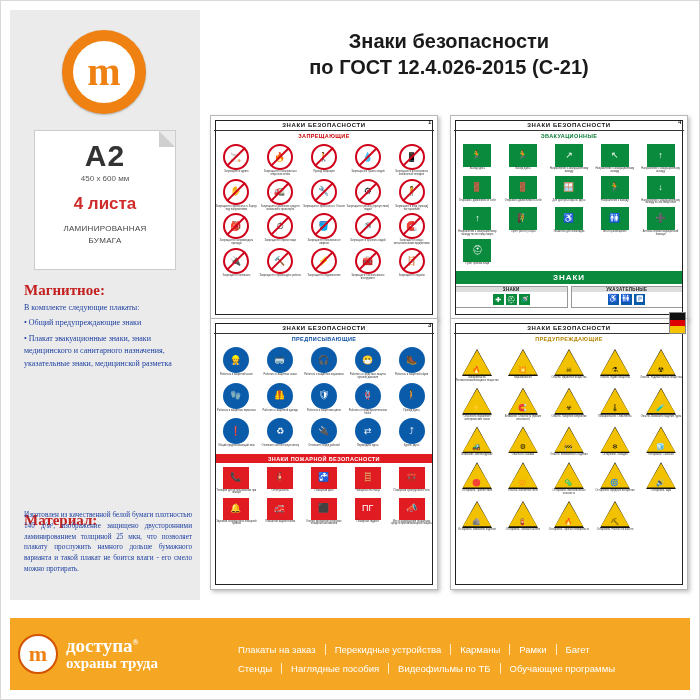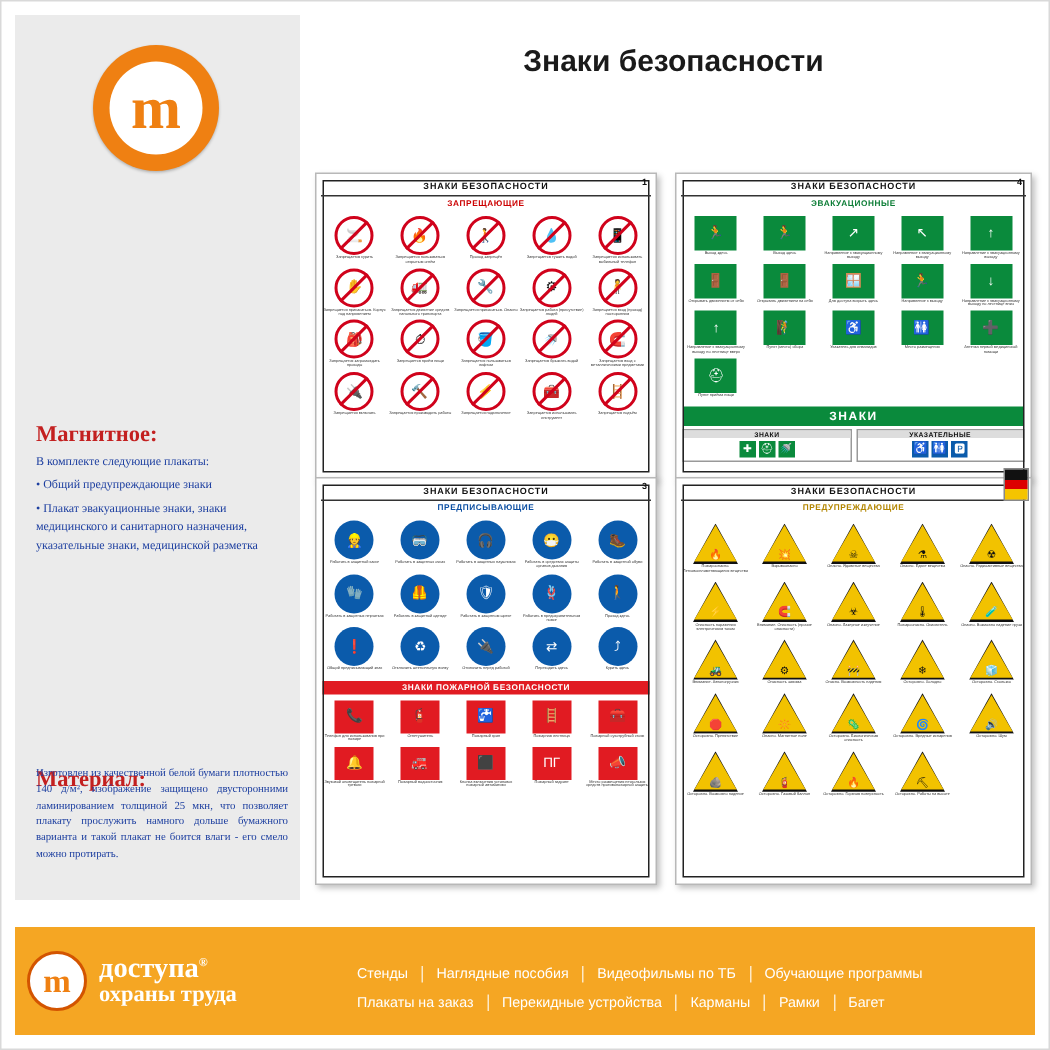--- a/index.html
+++ b/index.html
@@ -217,35 +217,43 @@
 
   <div class="left-panel">
     <div class="logo-wrap">
       <div class="logo-outer">
         <div class="logo-inner">
           <span class="logo-letter">m</span>
         </div>
       </div>
     </div>
 
+    <div class="a2-card">
+      <div class="a2-title">A2</div>
+      <div class="a2-size">450 x 600 мм</div>
+      <div class="a2-sheets">4 листа</div>
+      <div class="a2-mat">ЛАМИНИРОВАННАЯ</div>
+      <div class="a2-mat" style="margin-top:0">БУМАГА</div>
+    </div>
 
     <div class="sec-title" style="top:272px">Магнитное:</div>
     <div class="sec-body" style="top:292px">
       <p>В комплекте следующие плакаты:</p>
       <p>• Общий предупреждающие знаки</p>
       <p>• Плакат эвакуационные знаки, знаки медицинского и санитарного назначения, указательные знаки, медицинской разметка</p>
     </div>
 
     <div class="sec-title" style="top:502px">Материал:</div>
     <div class="mat-body" style="top:500px">Изготовлен из качественной белой бумаги плотностью 140 д/м², изображение защищено двусторонними ламинированием толщиной 25 мкн, что позволяет плакату прослужить намного дольше бумажного варианта и такой плакат не боится влаги - его смело можно протирать.</div>
   </div>
 
   <div class="header">
     <h1>
       <span>Знаки безопасности</span><br>
+      <span>по ГОСТ 12.4.026-2015 (С-21)</span>
     </h1>
   </div>
 
   <div class="poster" style="left:210px; top:115px; width:228px; height:205px;">
     <div class="p-inner"></div>
     <div class="p-head">
       <span>ЗНАКИ БЕЗОПАСНОСТИ</span>
       <span class="p-num">1</span>
     </div>
     <div class="p-sub">ЗАПРЕЩАЮЩИЕ</div>
@@ -888,34 +896,34 @@
   <div class="footer-logo">
     <div class="flogo-circ">
       <span class="flogo-letter">m</span>
     </div>
     <div class="flogo-text">
       <div class="l1"><span>доступа</span><span class="reg">®</span></div>
       <div class="l2">охраны труда</div>
     </div>
   </div>
   <div class="footer-links">
-    <div class="flrow" id="footer-row-2">
-        <span class="item">Стенды</span>
-        <div class="sep"></div>
-        <span class="item">Наглядные пособия</span>
-        <div class="sep"></div>
-        <span class="item">Видеофильмы по ТБ</span>
-        <div class="sep"></div>
-        <span class="item">Обучающие программы</span>
-      </div>
     <div class="flrow" id="footer-row-1">
         <span class="item">Плакаты на заказ</span>
         <div class="sep"></div>
         <span class="item">Перекидные устройства</span>
         <div class="sep"></div>
         <span class="item">Карманы</span>
         <div class="sep"></div>
         <span class="item">Рамки</span>
         <div class="sep"></div>
         <span class="item">Багет</span>
       </div>
+    <div class="flrow" id="footer-row-2">
+        <span class="item">Стенды</span>
+        <div class="sep"></div>
+        <span class="item">Наглядные пособия</span>
+        <div class="sep"></div>
+        <span class="item">Видеофильмы по ТБ</span>
+        <div class="sep"></div>
+        <span class="item">Обучающие программы</span>
+      </div>
   </div>
 </div>
 
 </body></html>

